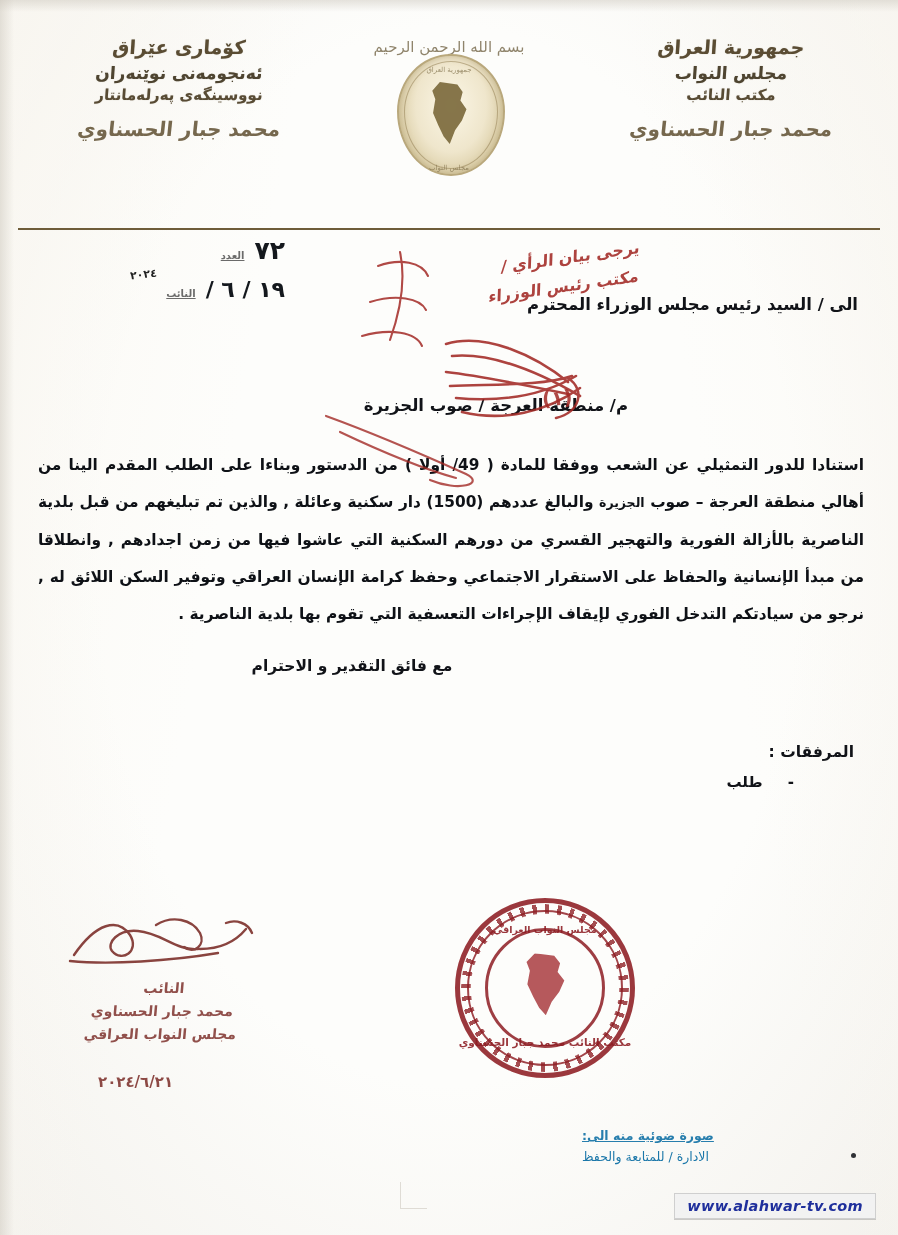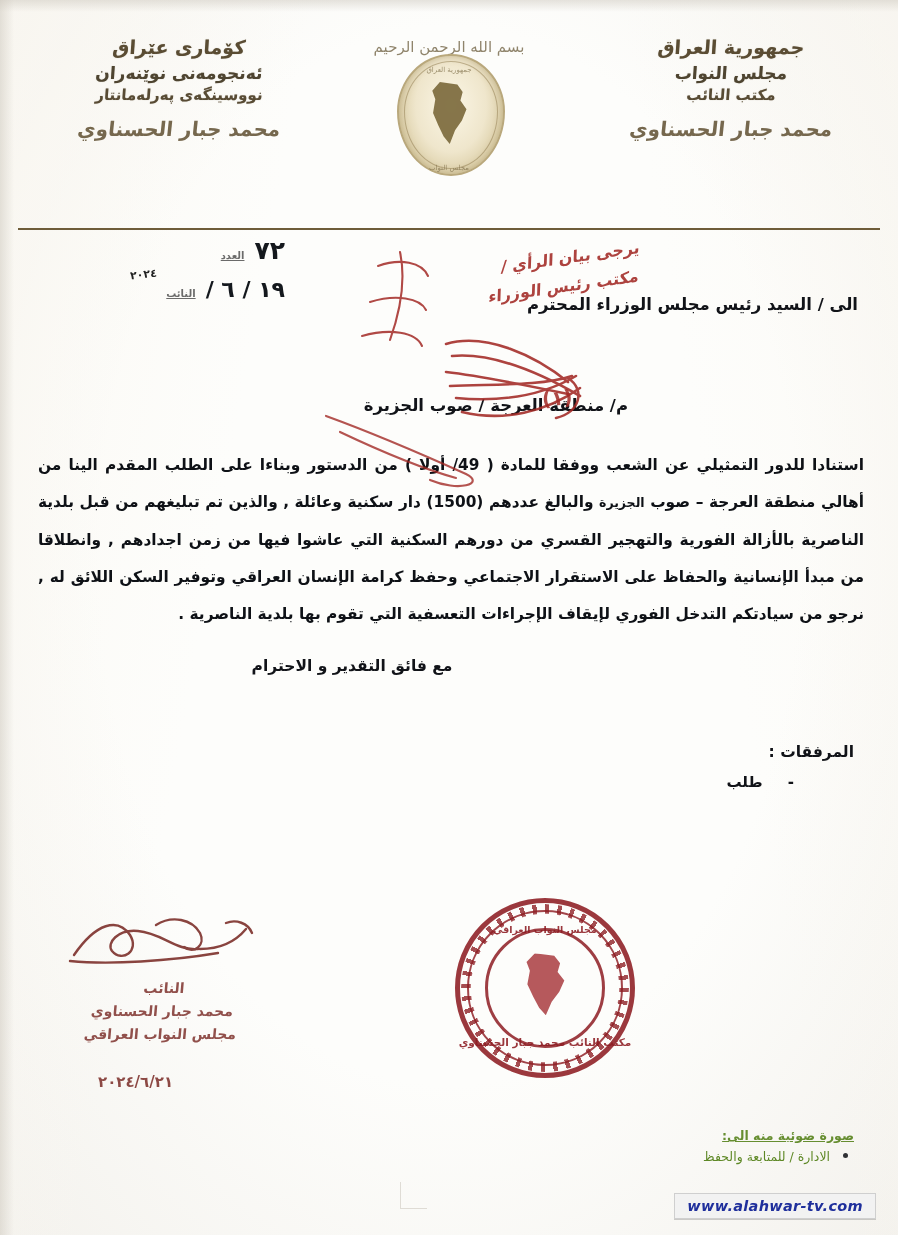--- a/index.html
+++ b/index.html
@@ -366,25 +366,25 @@
     direction: rtl;
     font-weight: 700;
     opacity: .88;
   }
   .seal .seal-top-text { top: 26px; font-size: 9.5px; }
   .seal .seal-bottom-text { bottom: 30px; font-size: 10.5px; margin-top: 35px; }
 
   
   .cc-block {
     position: absolute;
-    right: 44px;
+    right: 36px;
     top: 1128px;
     direction: rtl;
-    text-align: right;
-    color: #4d7c0f;
+    text-align: left;
+    color: #0369a1;
     width: 280px;
   }
   .cc-title {
     font-size: 12.5px;
     font-weight: 700;
     text-decoration: underline;
     opacity: .85;
   }
   .cc-item {
     margin-top: 6px;

